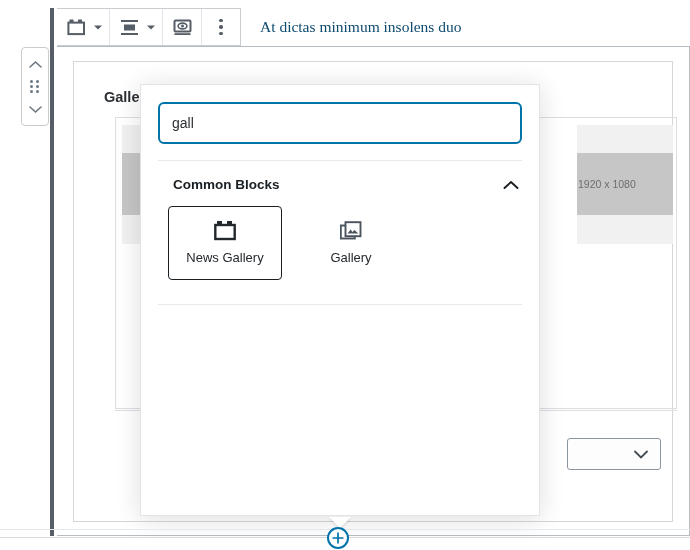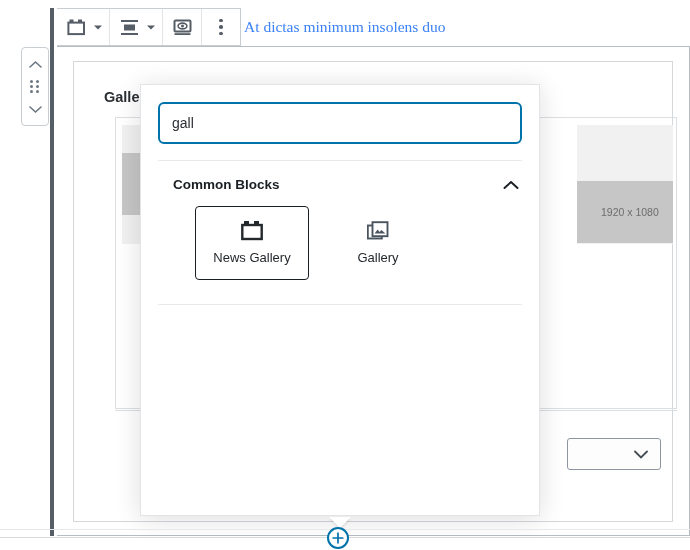--- a/index.html
+++ b/index.html
@@ -65,24 +65,24 @@
     background: none; border: none;
   }
   .tb-caret {
     width: 14px; height: 36px;
     display: flex; align-items: center; justify-content: center;
     color: #555d66; font-size: 8px;
   }
   .tb-dots { display: flex; flex-direction: column; gap: 3px; }
   .tb-dots i { width: 3.5px; height: 3.5px; background: #555d66; border-radius: 50%; display: block; }
   .tb-title {
-    position: absolute; left: 244px; top: 8px;
+    position: absolute; left: 260px; top: 8px;
     height: 38px; line-height: 38px;
     font-family: "Liberation Serif", serif;
-    font-size: 15.5px; color: #3b82f6;
+    font-size: 15.5px; color: #0c4a6e;
     white-space: nowrap;
   }
 
   
   .canvas {
     position: absolute; left: 57px; top: 46px;
     width: 633px; height: 490px;
     background: #ffffff;
     border: 1px solid #b5bcc2;
     border-left: none;
@@ -111,21 +111,21 @@
     width: 100%; height: 62px;
     background: #c6c6c6;
   }
   .ph.left { left: 6px; }
   .ph.right {
     left: 461px; width: 96px;
   }
   .ph.right .band {
     display: flex; align-items: center;
     color: #6d6d6d; font-size: 10.5px;
-    padding-left: 24px; white-space: nowrap; margin-top: 28px;
+    padding-left: 1px; white-space: nowrap;
   }
   .lower-strip {
     position: absolute; left: 41px; top: 348px;
     width: 562px; height: 112px;
     border-top: 1px solid #dcdfe2;
   }
   .blue-btn {
     position: absolute; left: 91px; top: 28px;
     width: 120px; height: 37px;
     background: #0073aa; border-radius: 3px;
@@ -174,21 +174,20 @@
   }
   .cat-header {
     display: flex; align-items: center; justify-content: space-between;
     padding: 16px 20px 0 32px;
   }
   .cat-title { font-size: 13.5px; font-weight: bold; color: #191e23; }
   .cat-chevron { color: #191e23; display: flex; }
   .blocks-row {
     display: flex; gap: 12px;
     padding: 14px 17px 0 27px;
-    margin-left: 27px;
   }
   .block-tile {
     width: 114px; height: 74px;
     display: flex; flex-direction: column;
     align-items: center; justify-content: center;
     gap: 9px;
     border: 1px solid transparent;
     border-radius: 4px;
     background: #ffffff;
   }

